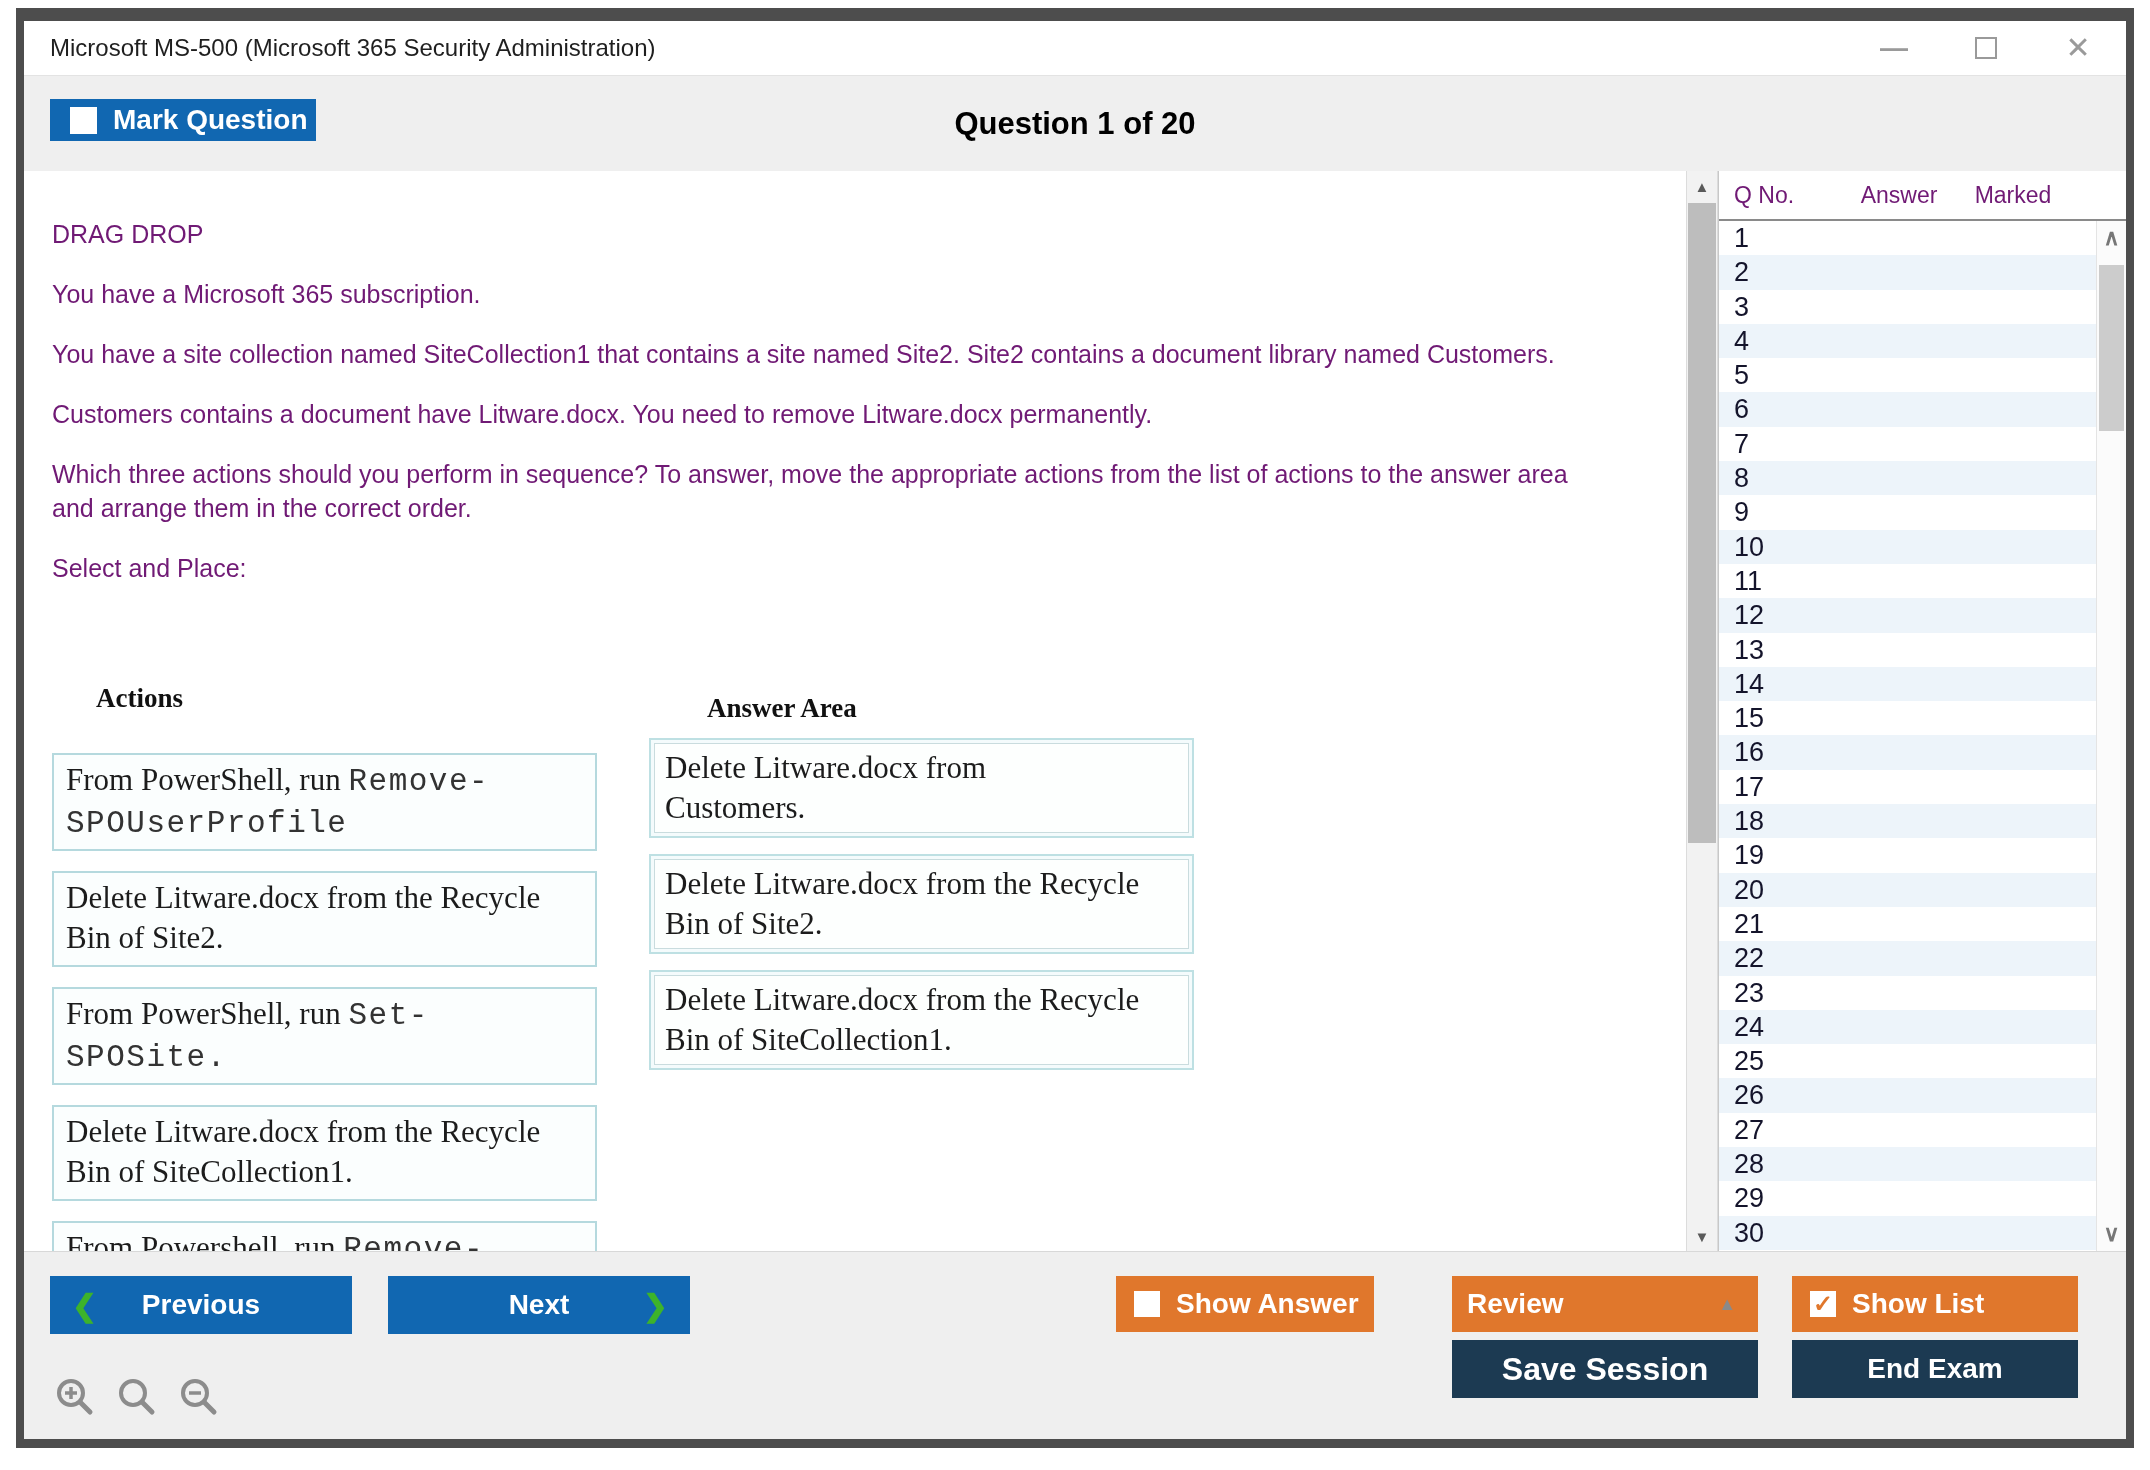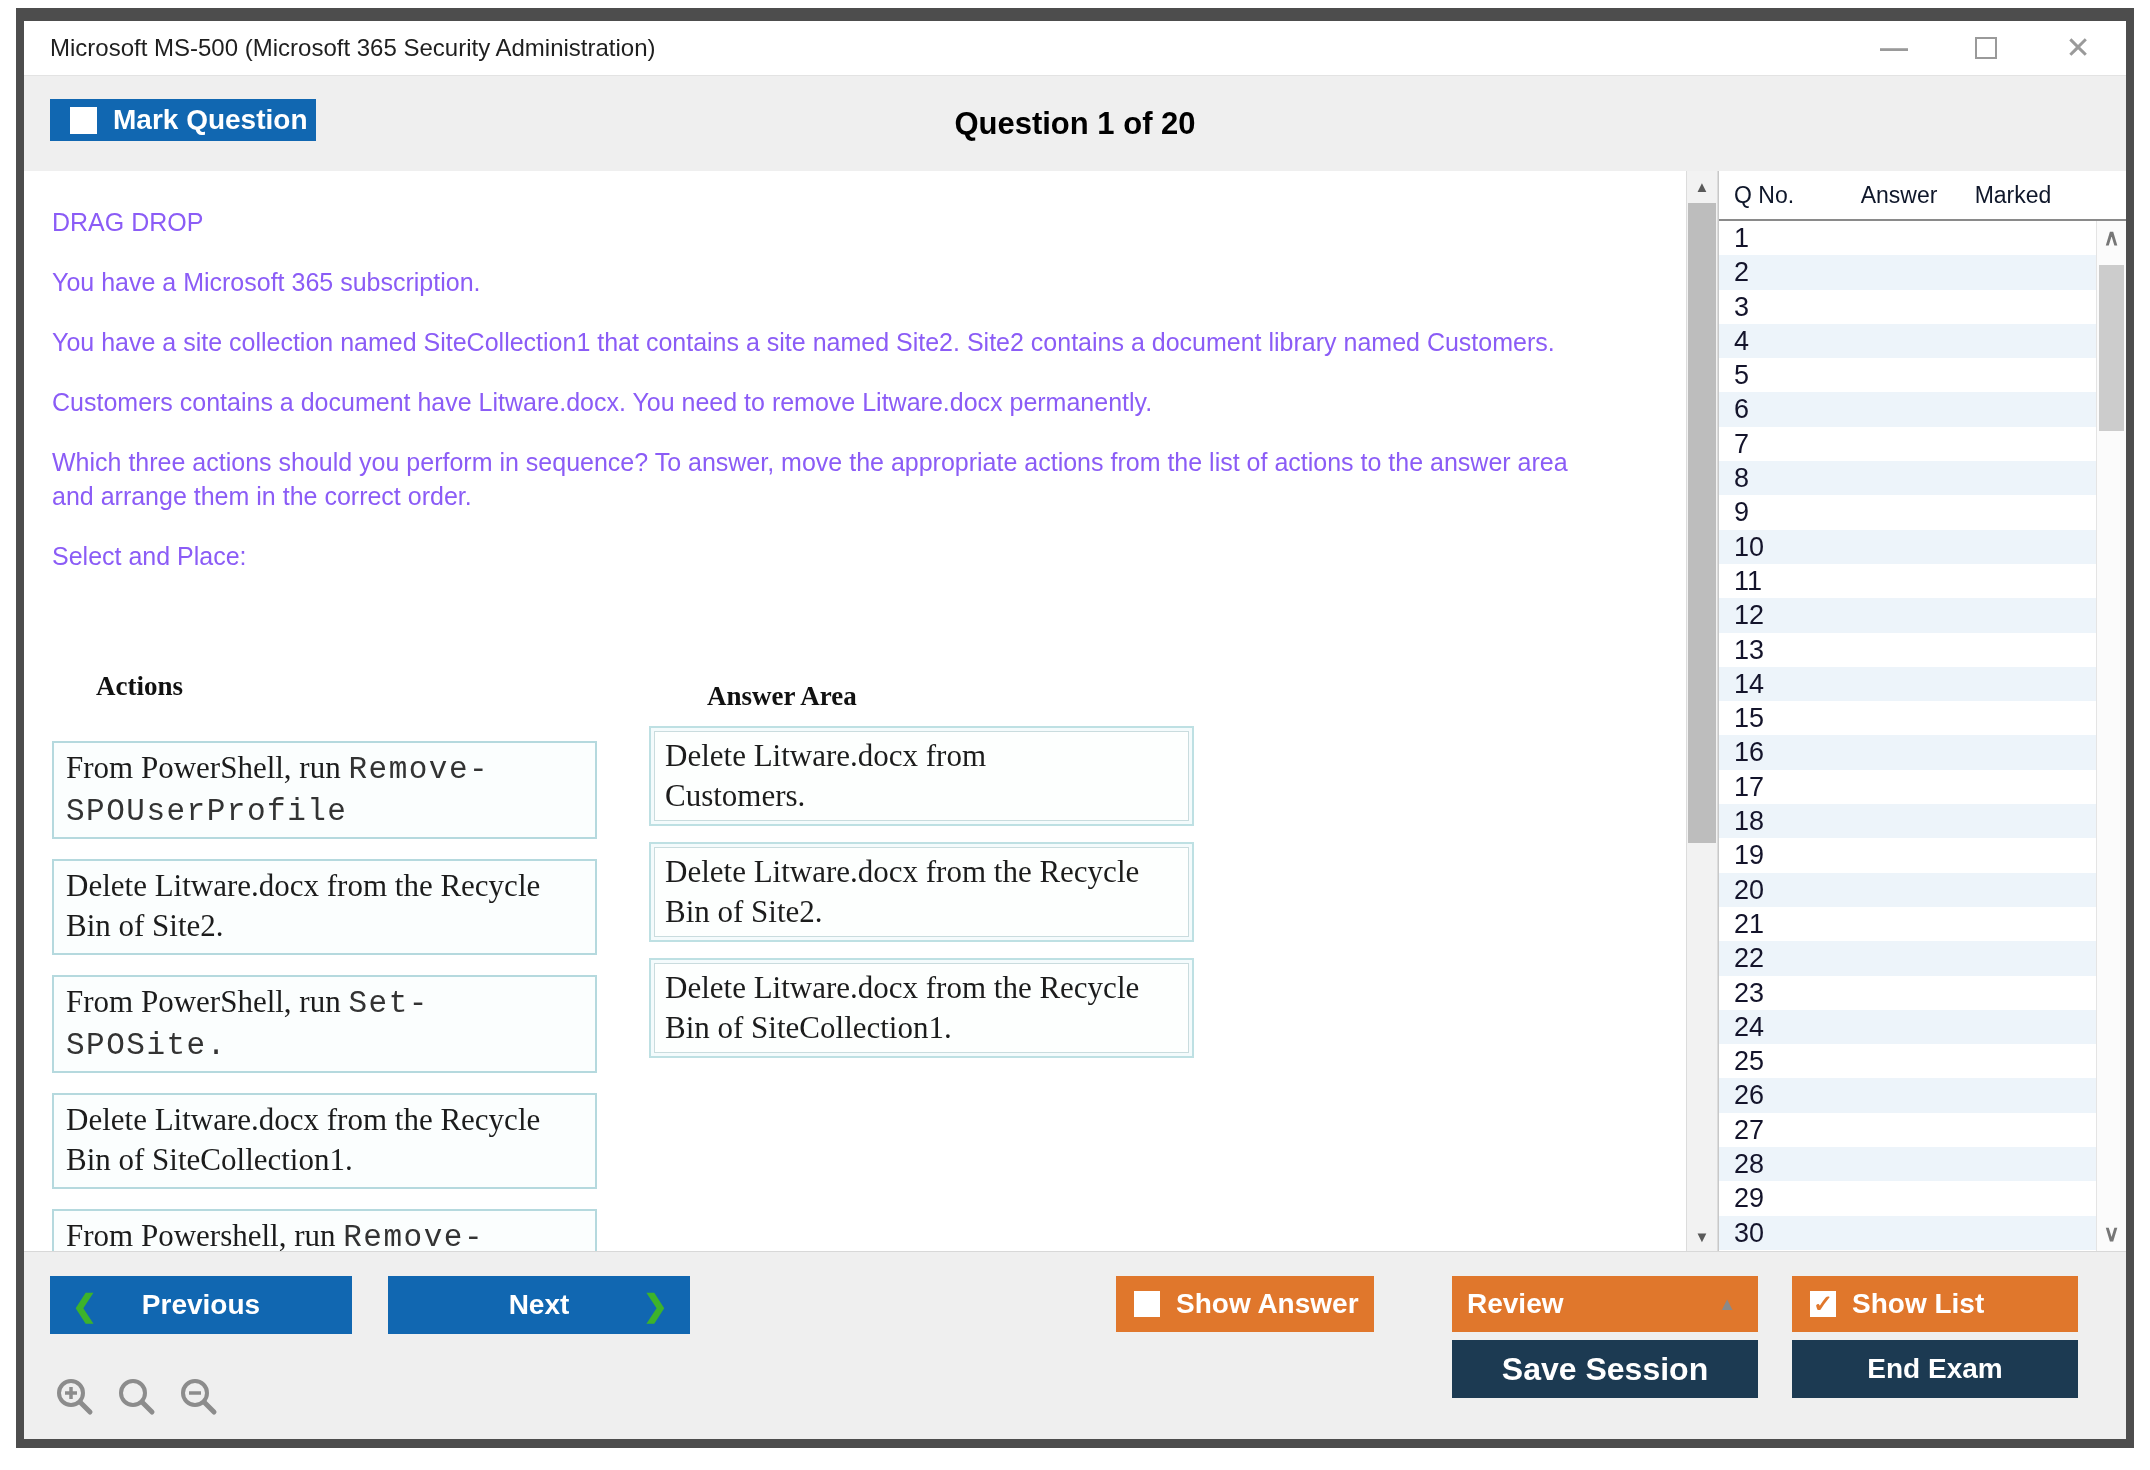--- a/index.html
+++ b/index.html
@@ -23,21 +23,21 @@
   .topbar{height:96px;flex:0 0 96px;background:#efefef;position:relative;border-top:1px solid #e3e3e3;}
   .mark-btn{position:absolute;left:26px;top:23px;width:266px;height:42px;background:#1167b1;display:flex;align-items:center;cursor:pointer;}
   .mark-cb{width:27px;height:27px;background:#ffffff;margin-left:20px;flex:0 0 auto;}
   .mark-label{color:#ffffff;font-weight:bold;font-size:28px;margin-left:16px;}
   .q-counter{position:absolute;left:0;right:0;top:0;height:100%;display:flex;align-items:center;justify-content:center;
     font-size:31px;font-weight:bold;color:#000;pointer-events:none;}
 
   
   .main{flex:0 0 1080px;height:1080px;display:flex;background:#ffffff;overflow:hidden;}
   .content{width:1662px;flex:0 0 1662px;padding:34px 0 0 28px;overflow:hidden;position:relative;background:#fff;}
-  .qtext p{margin:0 0 26px 0;font-size:25px;line-height:34px;color:#8b5cf6;max-width:1560px;}
+  .qtext p{margin:12px 0 26px 0;font-size:25px;line-height:34px;color:#701a75;max-width:1560px;}
   .qtext .kind{margin-bottom:26px;}
 
   .columns{display:flex;gap:52px;margin-top:98px;}
   .col{width:545px;flex:0 0 545px;}
   .col-title{font-family:"Liberation Serif",serif;font-weight:bold;font-size:27px;color:#111;line-height:30px;}
   .actions-title{margin-left:44px;margin-bottom:40px;}
   .answer-title{margin-top:10px;margin-left:58px;margin-bottom:15px;}
 
   .abox,.sbox{background:#fbfefe;}
   .sbox{border:2px solid #b5d9de;min-height:90px;padding:5px 12px;margin-bottom:20px;cursor:move;}
@@ -51,21 +51,21 @@
   .vscroll{width:32px;flex:0 0 32px;background:#f2f2f2;border-left:1px solid #dcdcdc;border-right:1px solid #dcdcdc;position:relative;}
   .vs-btn{position:absolute;left:0;width:100%;height:30px;display:flex;align-items:center;justify-content:center;
     color:#5a5a5a;font-size:15px;cursor:pointer;}
   .vs-up{top:0;}
   .vs-down{bottom:0;}
   .vs-thumb{position:absolute;left:1px;right:1px;top:32px;height:640px;background:#bdbdbd;cursor:grab;}
 
   
   .sidebar{flex:1;background:#ffffff;border-left:1px solid #c8c8c8;position:relative;display:flex;flex-direction:column;}
   .sb-header{height:50px;flex:0 0 50px;display:grid;grid-template-columns:120px 120px 108px;align-items:center;
-    border-bottom:2px solid #8a8a8a;font-size:23px;color:#0f172a;padding-right:30px;}
+    border-bottom:2px solid #8a8a8a;font-size:23px;color:#701a75;padding-right:30px;}
   .sb-h-qno{padding-left:15px;text-align:left;}
   .sb-h-answer{text-align:center;}
   .sb-h-marked{text-align:center;}
   .sb-body{flex:1;position:relative;overflow:hidden;}
   .qlist{position:absolute;left:0;top:0;right:30px;bottom:0;overflow:hidden;}
   .qrow{height:34.3px;line-height:34.3px;padding-left:15px;font-size:27px;color:#14142b;cursor:pointer;}
   .qrow:nth-child(even){background:#edf4fa;}
   .sb-scroll{position:absolute;right:0;top:0;bottom:0;width:30px;background:#fbfbfb;border-left:1px solid #e4e4e4;}
   .sbs-btn{position:absolute;left:0;width:100%;height:30px;display:flex;align-items:center;justify-content:center;
     color:#777;font-size:22px;font-weight:bold;cursor:pointer;}

